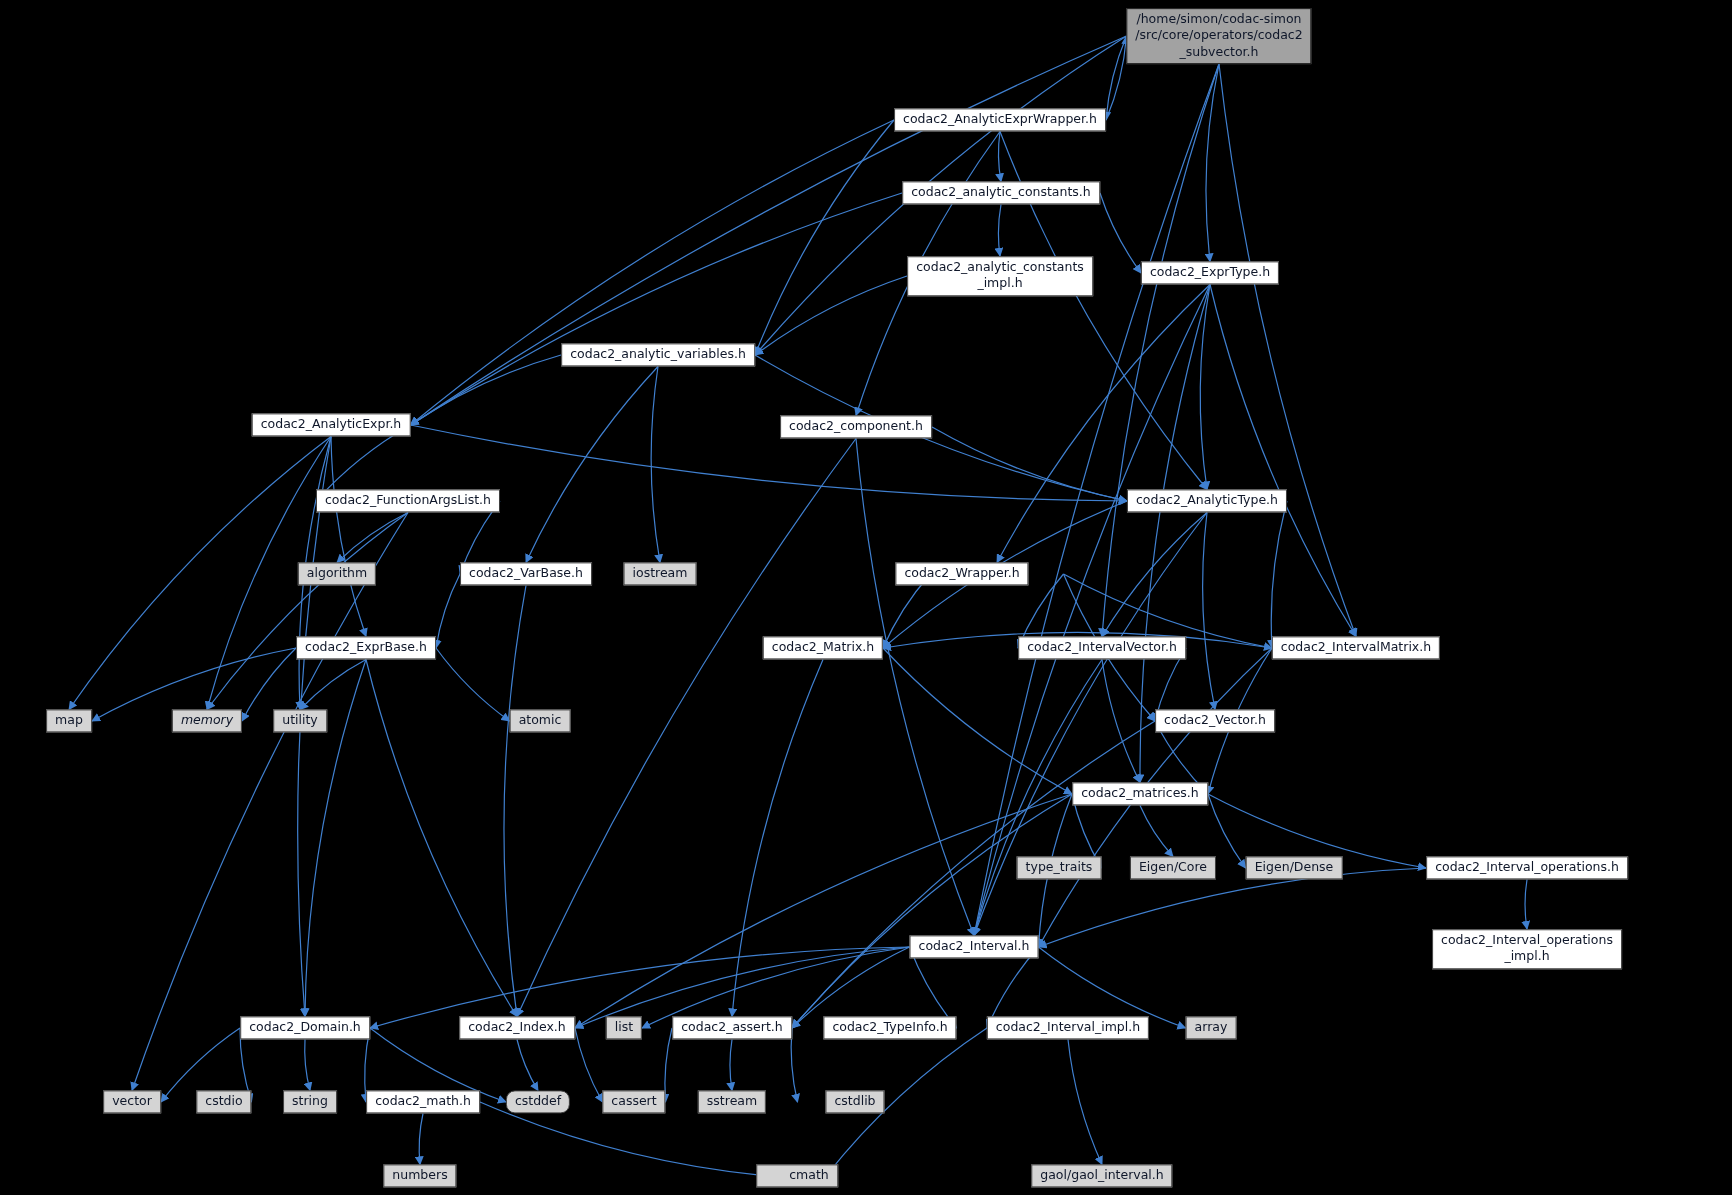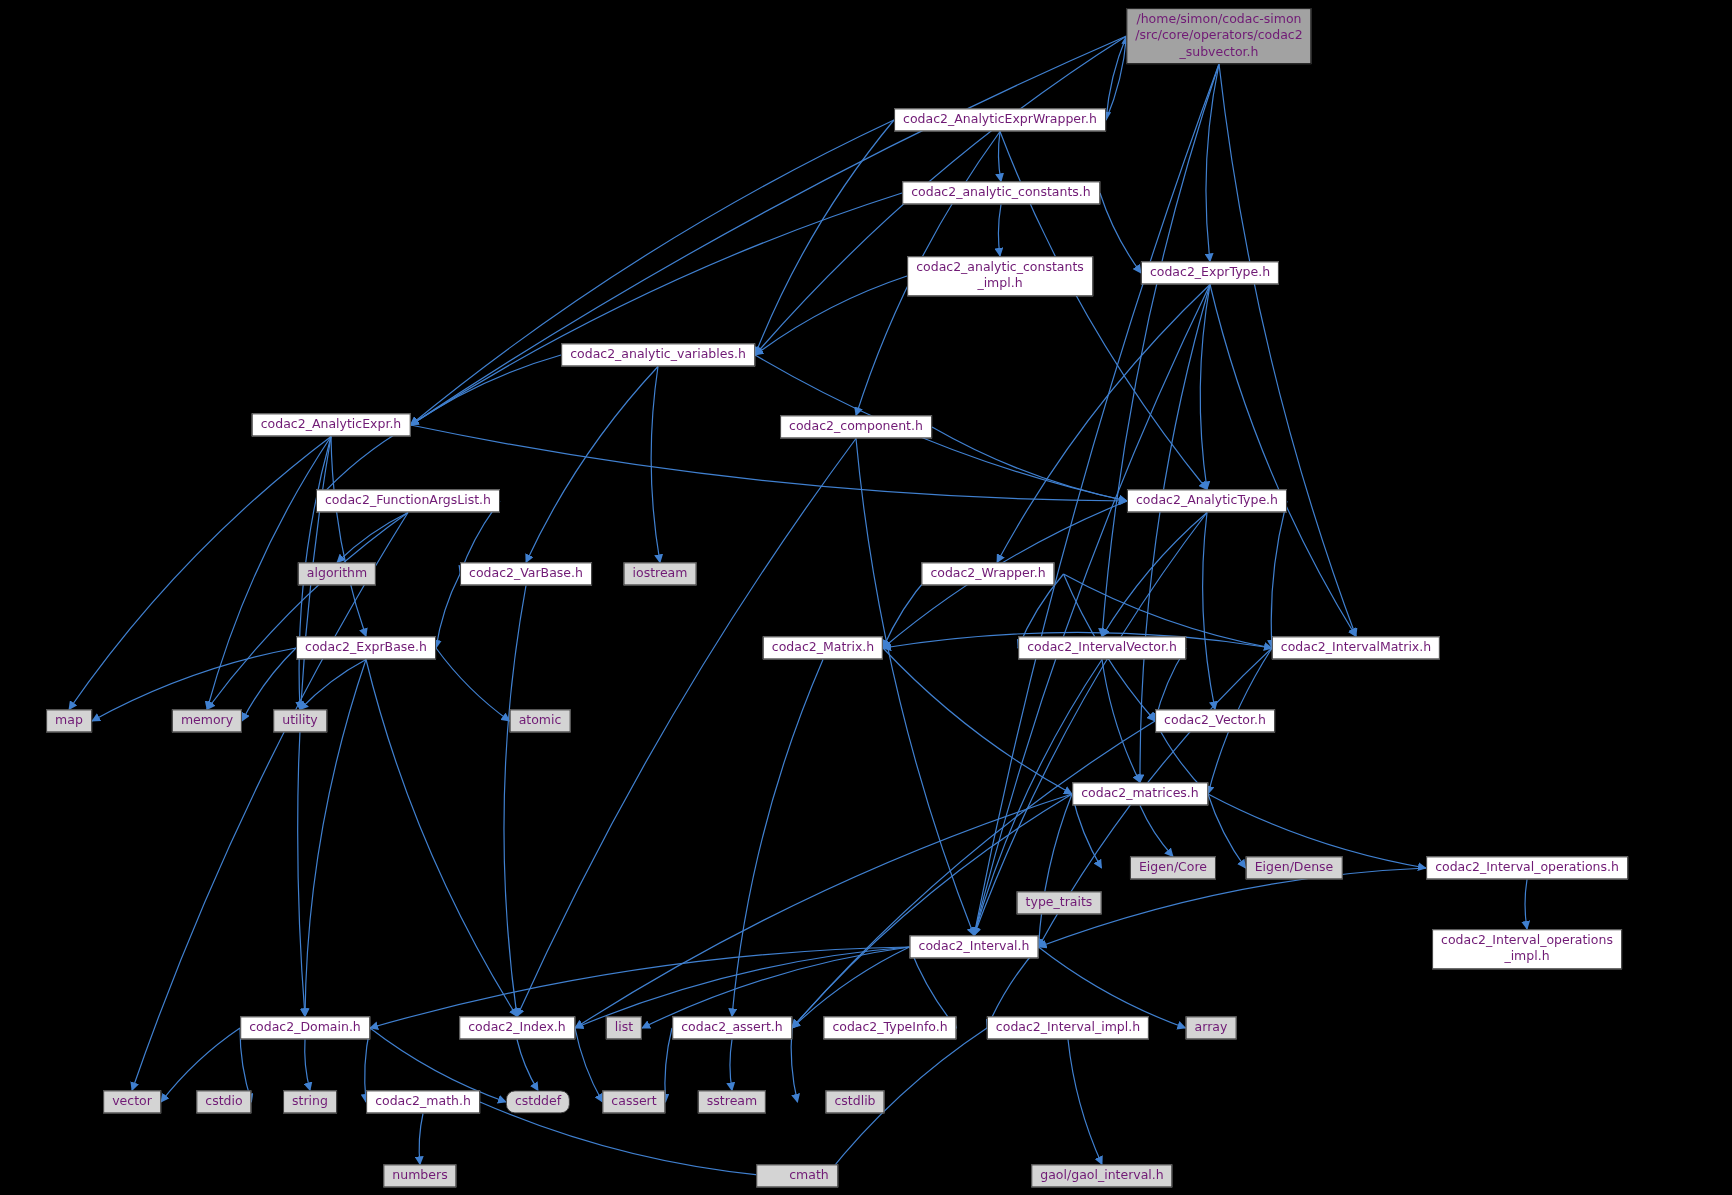--- a/index.html
+++ b/index.html
@@ -27,21 +27,21 @@
     stroke: var(--edge, #4080d0);
     stroke-width: 1.2px;
     marker-end: url(#arrow);
   }
   #arrow path { fill: var(--edge, #4080d0); }
   .node {
     position: absolute;
     transform: translate(-50%, -50%);
     background: var(--node-fill, #fff);
     border: 1px solid #3c3c3c;
-    color: #701a75;
+    color: #0f172a;
     font-size: 12.5px;
     line-height: 1.3;
     padding: 2px 8px 3px 8px;
     white-space: pre-line;
     text-align: center;
     box-sizing: border-box;
     cursor: pointer;
   }
   .node.system {
     background: var(--system-fill, #d4d4d4);
@@ -172,32 +172,32 @@
 _impl.h</div>
     <div class="node header" style="left: 1210px; top: 273px;">codac2_ExprType.h</div>
     <div class="node header" style="left: 658px; top: 355px;">codac2_analytic_variables.h</div>
     <div class="node header" style="left: 331px; top: 425px;">codac2_AnalyticExpr.h</div>
     <div class="node header" style="left: 856px; top: 427px;">codac2_component.h</div>
     <div class="node header" style="left: 408px; top: 501px;">codac2_FunctionArgsList.h</div>
     <div class="node header" style="left: 1207px; top: 501px;">codac2_AnalyticType.h</div>
     <div class="node system" style="left: 337px; top: 574px;">algorithm</div>
     <div class="node header" style="left: 526px; top: 574px;">codac2_VarBase.h</div>
     <div class="node system" style="left: 660px; top: 574px;">iostream</div>
-    <div class="node header" style="left: 988px; top: 574px;">codac2_Wrapper.h</div>
+    <div class="node header" style="left: 962px; top: 574px;">codac2_Wrapper.h</div>
     <div class="node header" style="left: 366px; top: 648px;">codac2_ExprBase.h</div>
     <div class="node header" style="left: 823px; top: 648px;">codac2_Matrix.h</div>
     <div class="node header" style="left: 1102px; top: 648px;">codac2_IntervalVector.h</div>
     <div class="node header" style="left: 1356px; top: 648px;">codac2_IntervalMatrix.h</div>
     <div class="node system" style="left: 69px; top: 721px;">map</div>
-    <div class="node system" style="left: 207px; top: 721px;">memory</div>
+    <div class="node system" style="left: 207px; top: 721px; font-style: italic;">memory</div>
     <div class="node system" style="left: 300px; top: 721px;">utility</div>
     <div class="node system" style="left: 540px; top: 721px;">atomic</div>
     <div class="node header" style="left: 1215px; top: 721px;">codac2_Vector.h</div>
     <div class="node header" style="left: 1140px; top: 794px;">codac2_matrices.h</div>
-    <div class="node system" style="left: 1059px; top: 868px; margin-top: 35px;">type_traits</div>
+    <div class="node system" style="left: 1059px; top: 868px;">type_traits</div>
     <div class="node system" style="left: 1173px; top: 868px;">Eigen/Core</div>
     <div class="node system" style="left: 1294px; top: 868px;">Eigen/Dense</div>
     <div class="node header" style="left: 1527px; top: 868px;">codac2_Interval_operations.h</div>
     <div class="node header" style="left: 974px; top: 947px;">codac2_Interval.h</div>
     <div class="node header" style="left: 1527px; top: 949px;">codac2_Interval_operations
 _impl.h</div>
     <div class="node header" style="left: 305px; top: 1028px;">codac2_Domain.h</div>
     <div class="node header" style="left: 517px; top: 1028px;">codac2_Index.h</div>
     <div class="node system" style="left: 624px; top: 1028px;">list</div>
     <div class="node header" style="left: 732px; top: 1028px;">codac2_assert.h</div>

